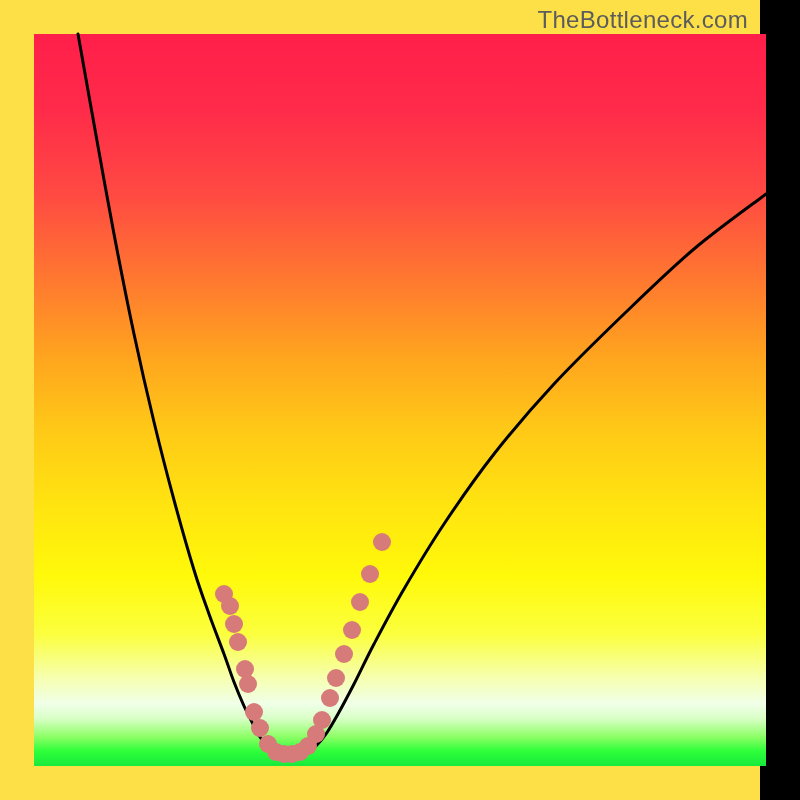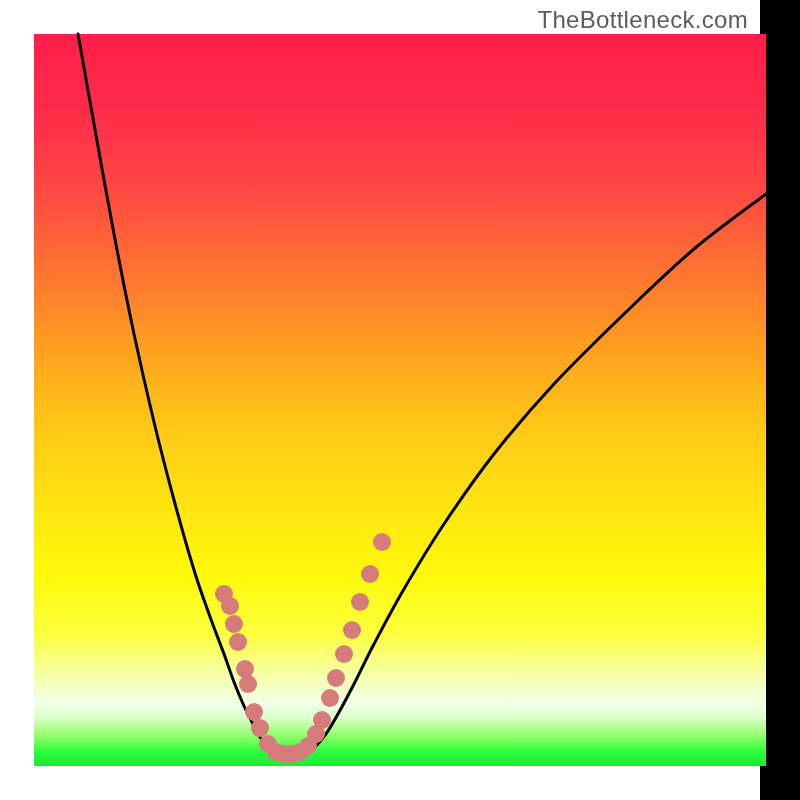--- a/index.html
+++ b/index.html
@@ -10,21 +10,21 @@
     background: #000;
     overflow: hidden;
     font-family: Arial, Helvetica, sans-serif;
   }
   .frame {
     position: absolute;
     top: 0;
     left: 0;
     width: 760px;
     height: 800px;
-    background: #ffffff;
+    background: #fde047;
   }
   .plot-area {
     position: absolute;
     top: 34px;
     left: 34px;
     width: 732px;
     height: 732px;
     
     background: linear-gradient(
       to bottom,

